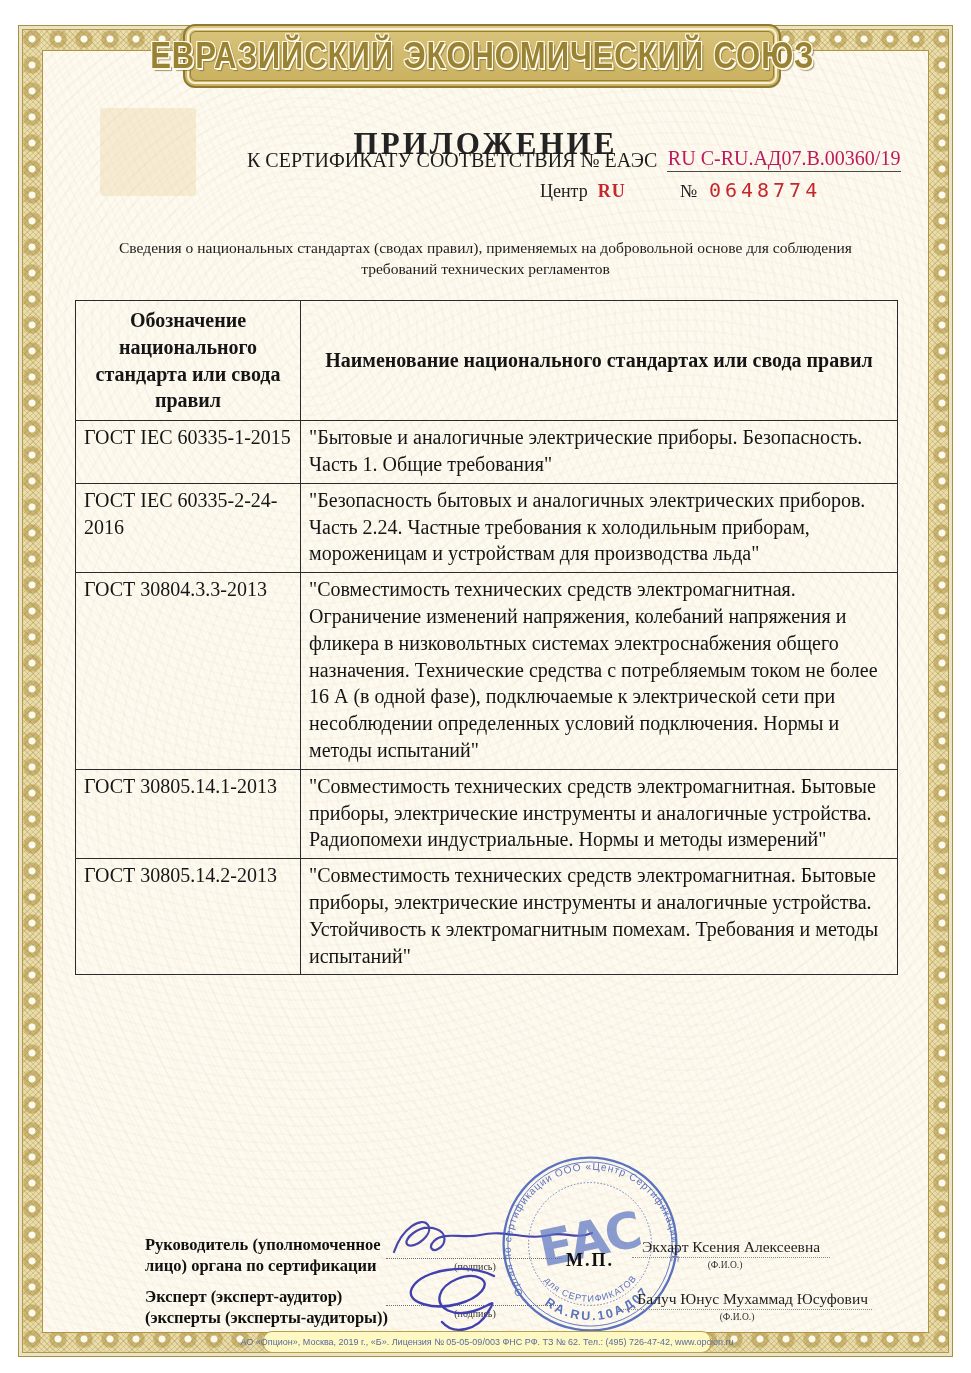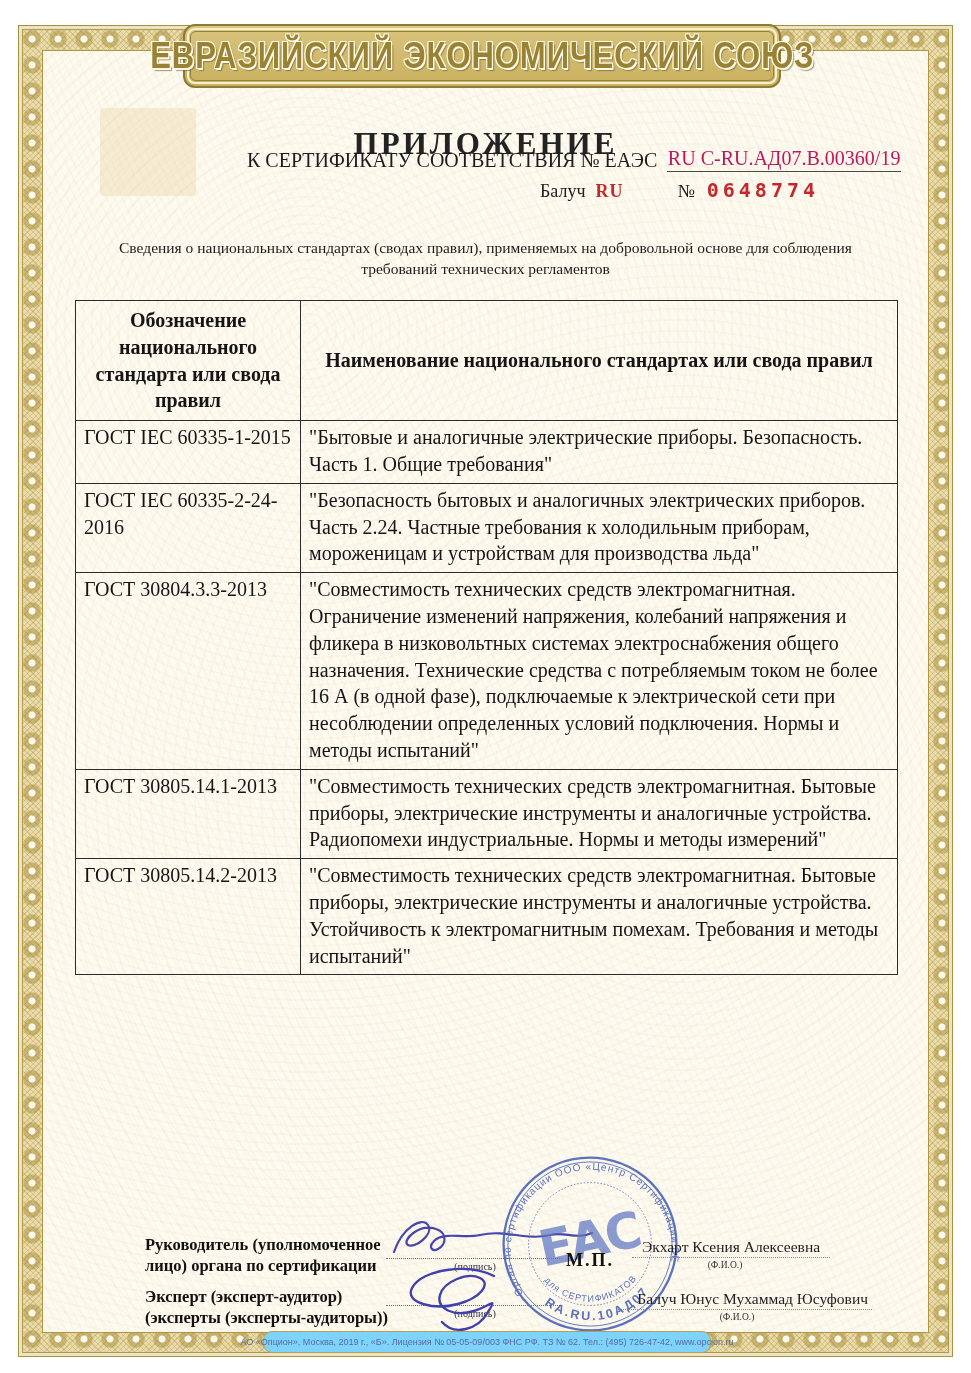--- a/index.html
+++ b/index.html
@@ -44,21 +44,21 @@
     font-size:31px;font-weight:bold;letter-spacing:3px;color:#232323;margin-top:28px;}
   .certline{position:absolute;left:213px;top:147px;width:688px;display:flex;align-items:flex-end;}
   .certline .lbl{font-size:20px;font-weight:normal;white-space:nowrap;color:#1c1c1c;margin-left:34px;}
   .certline .num{flex:1;margin-left:10px;text-align:center;font-size:20px;color:#be185d;
     border-bottom:1px solid #4a4a4a;white-space:nowrap;padding-bottom:1px;}
   .seriesline{position:absolute;left:540px;top:178px;width:360px;font-size:18px;display:flex;align-items:baseline;}
   .series-lbl{color:#1c1c1c;}
   .series-val{color:#c5272d;font-weight:bold;margin-left:10px;letter-spacing:1px;}
   .numsign{margin-left:54px;color:#1c1c1c;}
   .blanknum{margin-left:12px;color:#c5272d;font-family:"DejaVu Sans Mono",monospace;
-    font-size:20px;letter-spacing:4px;font-weight:bold;}
+    font-size:20px;letter-spacing:4px;font-weight:normal;}
 
   .intro{position:absolute;left:83px;top:238px;width:805px;text-align:center;
     font-size:15.5px;line-height:1.35;color:#1c1c1c;}
 
   
   .std-table{position:absolute;left:75px;top:300px;width:823px;border-collapse:collapse;
     font-size:20px;line-height:1.34;color:#151515;}
   .std-table th,.std-table td{border:1.4px solid #2b2b2b;vertical-align:top;padding:3px 8px 5px 8px;}
   .std-table th{font-weight:bold;text-align:center;vertical-align:middle;padding:6px 8px;}
   .std-table .c-code{width:208px;}
@@ -69,21 +69,21 @@
   .sig-caption{position:absolute;font-size:10px;color:#333;text-align:center;}
   .name-box{position:absolute;font-size:15.5px;color:#222;border-bottom:1.5px dotted #8a8a8a;
     padding:0 4px 1px 4px;white-space:nowrap;}
   .fio-caption{position:absolute;font-size:9.5px;color:#333;text-align:center;}
   .mp{position:absolute;left:566px;top:1250px;font-size:18px;font-weight:bold;color:#10100f;letter-spacing:2px;}
   .sig-svg{position:absolute;}
   .stamp{position:absolute;left:494px;top:1148px;width:192px;height:192px;transform:rotate(-12deg);opacity:.88;}
 
   
   .footer-box{position:absolute;left:263px;top:1331px;width:446px;height:20px;
-    background:#7dd3fc;border:1px solid #b9a04f;border-radius:9px;
+    background:#fef9c3;border:1px solid #b9a04f;border-radius:9px;
     display:flex;align-items:center;justify-content:center;}
   .footer-text{font-family:"Liberation Sans",sans-serif;font-size:9px;color:#5a6b9d;white-space:nowrap;}
 </style>
 </head>
 <body>
 
 <div class="page">
   <div class="frame"></div>
   <div class="inner"></div>
   <div class="wm-square"></div>
@@ -97,21 +97,21 @@
   </div>
 
   <div class="title">ПРИЛОЖЕНИЕ</div>
 
   <div class="certline">
     <span class="lbl">К СЕРТИФИКАТУ СООТВЕТСТВИЯ № ЕАЭС</span>
     <span class="num">RU С-RU.АД07.В.00360/19</span>
   </div>
 
   <div class="seriesline">
-    <span class="series-lbl">Балуч</span>
+    <span class="series-lbl">Центр</span>
     <span class="series-val">RU</span>
     <span class="numsign">№</span>
     <span class="blanknum">0648774</span>
   </div>
 
   <div class="intro">Сведения о национальных стандартах (сводах правил), применяемых на добровольной основе для соблюдения требований технических регламентов</div>
 
   <table class="std-table">
     <thead>
       <tr>

